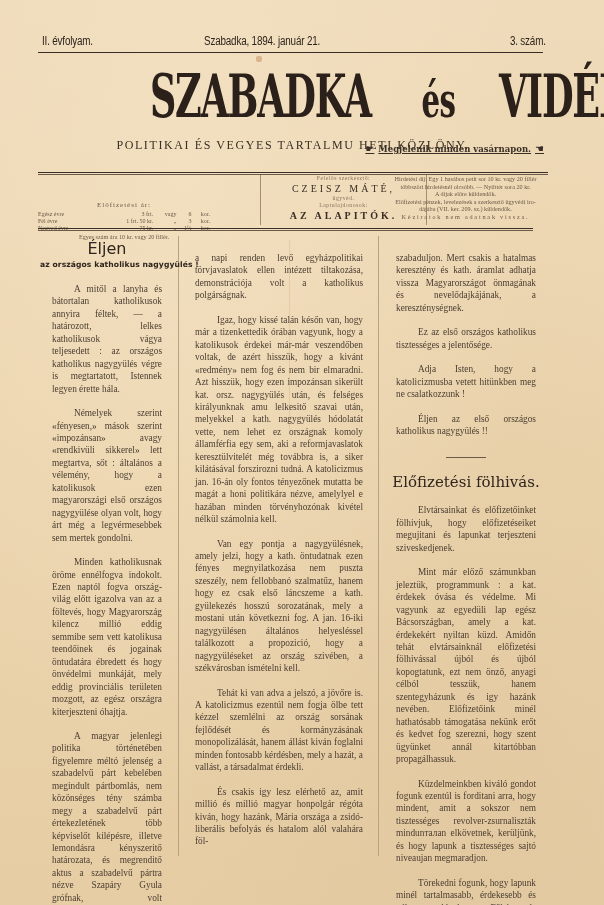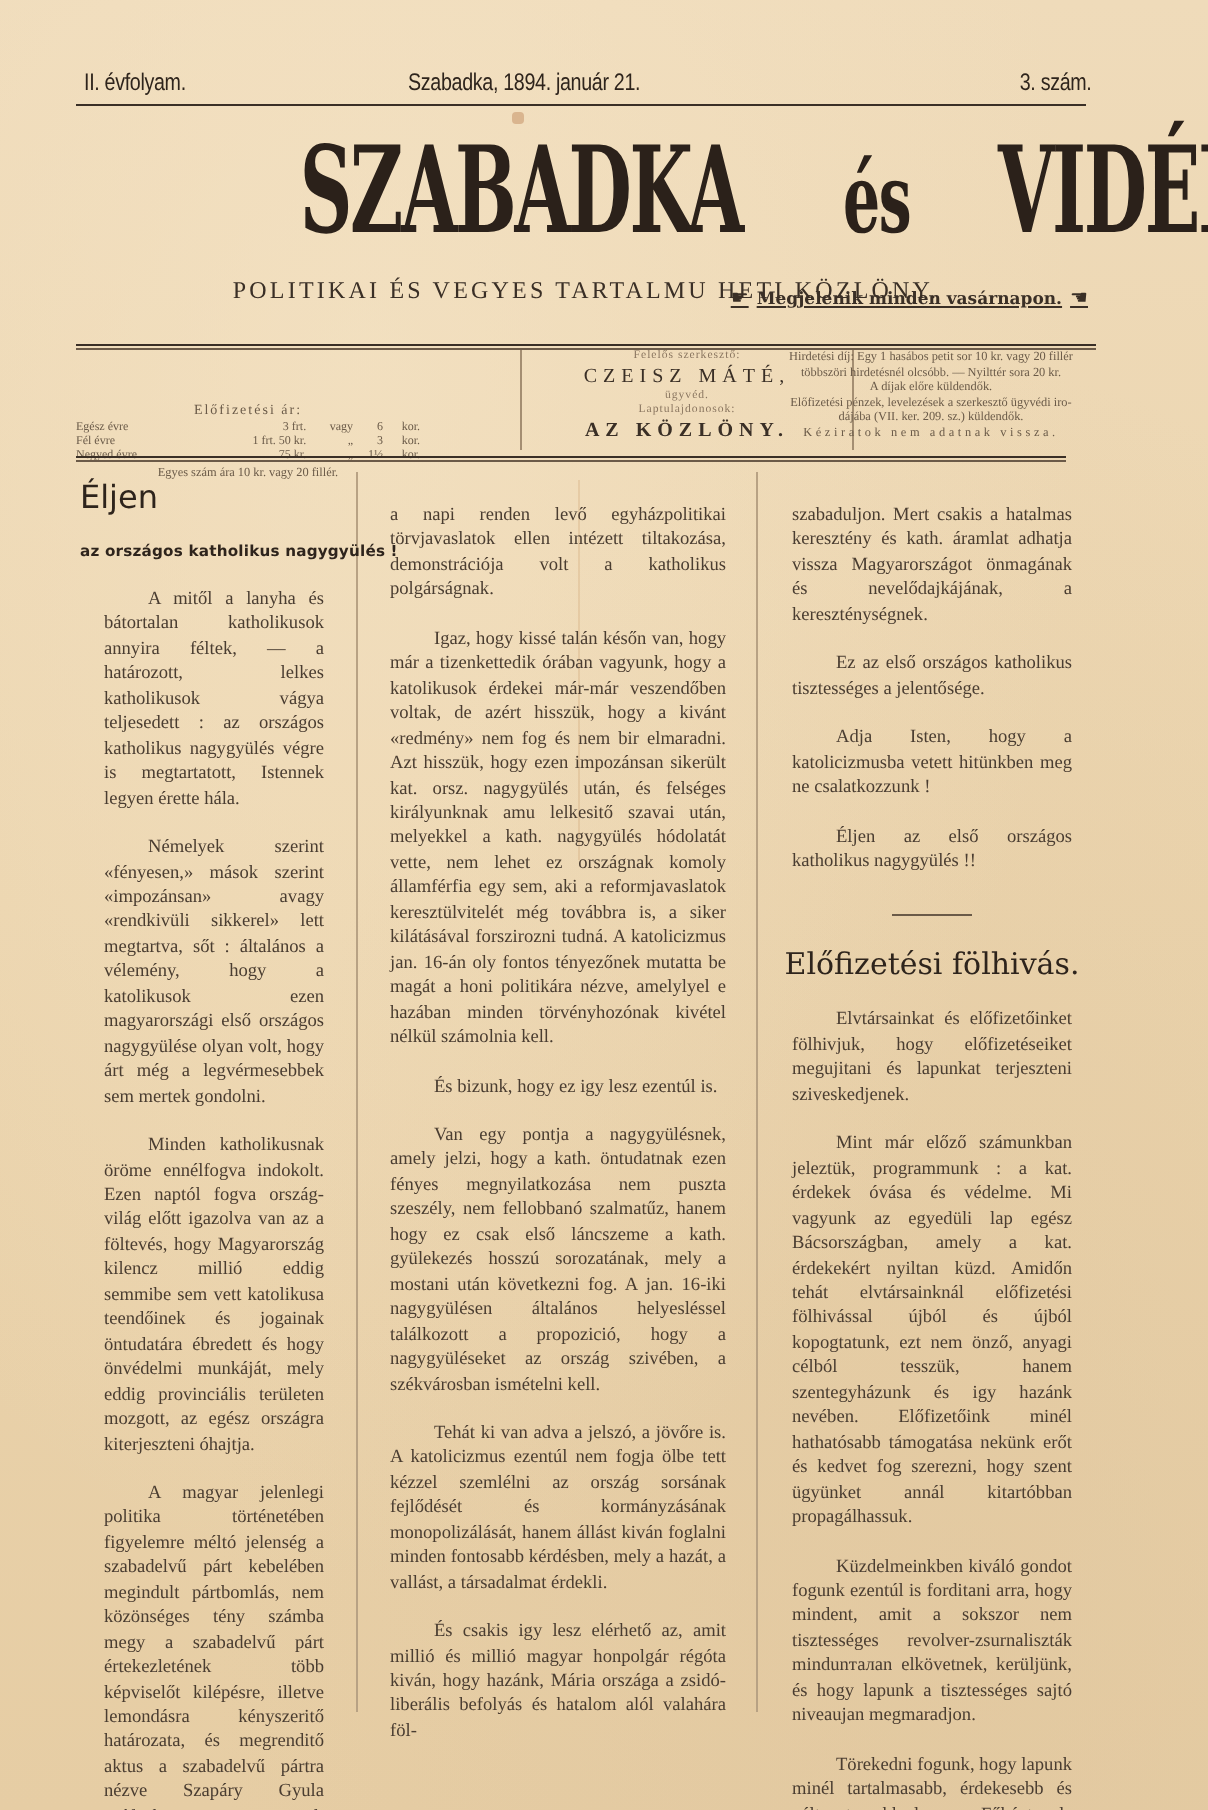--- a/index.html
+++ b/index.html
@@ -152,25 +152,26 @@
     .col3 { left: 346px; width: 164px; }
     .colsep {
       position: absolute;
       top: 236px;
       width: 0;
       border-left: 0.6px solid #b8a284;
     }
     .sep1 { left: 140px; height: 620px; }
     .sep2 { left: 340px; height: 620px; }
     .headline {
+      text-align: center;
       font-family: "DejaVu Sans", sans-serif;
       font-size: 16px;
       line-height: 18px;
       color: #2e241c;
-      margin-bottom: 12px;
+      margin-bottom: 1px;
       text-indent: 0 !important;
     }
     .subhead {
       text-align: center;
       font-family: "DejaVu Sans", sans-serif;
       font-weight: bold;
       font-size: 7.6px;
       line-height: 12px;
       color: #2e241c;
       white-space: nowrap;
@@ -264,21 +265,21 @@
     </tbody>
       </table>
     <div class="footer">Egyes szám ára 10 kr. vagy 20 fillér.</div>
   </div>
 
   <div class="infobox info-ed">
     <div class="small">Felelős szerkesztő:</div>
     <div class="big">CZEISZ MÁTÉ,</div>
     <div class="small">ügyvéd.</div>
     <div class="small">Laptulajdonosok:</div>
-    <div class="big2">AZ KÖZLÖNY.</div>
+    <div class="big2">AZ ALAPITÓK.</div>
   </div>
 
   <div class="infobox info-ads">
     <div>Hirdetési díj: Egy 1 hasábos petit sor 10 kr. vagy 20 fillér</div>
     <div>többszöri hirdetésnél olcsóbb. — Nyilttér sora 20 kr.</div>
     <div>A díjak előre küldendők.</div>
     <div>Előfizetési pénzek, levelezések a szerkesztő ügyvédi iro-</div>
     <div>dájába (VII. ker. 209. sz.) küldendők.</div>
     <div class="spaced">Kéziratok nem adatnak vissza.</div>
   </div>
@@ -296,21 +297,20 @@
     <p>Némelyek szerint «fényesen,» mások szerint «impozánsan» avagy «rendkivüli sikkerel» lett megtartva, sőt : általános a vélemény, hogy a katolikusok ezen magyarországi első országos nagygyülése olyan volt, hogy árt még a legvérmesebbek sem mertek gondolni.</p>
     <p>Minden katholikusnak öröme ennélfogva indokolt. Ezen naptól fogva ország-világ előtt igazolva van az a föltevés, hogy Magyarország kilencz millió eddig semmibe sem vett katolikusa teendőinek és jogainak öntudatára ébredett és hogy önvédelmi munkáját, mely eddig provinciális területen mozgott, az egész országra kiterjeszteni óhajtja.</p>
     <p>A magyar jelenlegi politika történetében figyelemre méltó jelenség a szabadelvű párt kebelében megindult pártbomlás, nem közönséges tény számba megy a szabadelvű párt értekezletének több képviselőt kilépésre, illetve lemondásra kényszeritő határozata, és megrenditő aktus a szabadelvű pártra nézve Szapáry Gyula grófnak, volt miniszterelnöknek és pártvezérnek kilépése a szabadelvű párt kötelékéből, mindazáltal ezeknél kimagaslóbb politikai esemény a katolikusoknak az ország minden részéből, a társadalom minden osztályából összealkotott nagygyülése, amely min den politikust kell hogy gondolkozásba ejtsen.</p>
     <p>Ennek kihatása azokénál mélyebbre fog terjedni.</p>
 
   </div>
 
   <div class="col col2">
     <p class="cont">a napi renden levő egyházpolitikai törvjavaslatok ellen intézett tiltakozása, demonstrációja volt a katholikus polgárságnak.</p>
     <p>Igaz, hogy kissé talán későn van, hogy már a tizenkettedik órában vagyunk, hogy a katolikusok érdekei már-már veszendőben voltak, de azért hisszük, hogy a kivánt «redmény» nem fog és nem bir elmaradni. Azt hisszük, hogy ezen impozánsan sikerült kat. orsz. nagygyülés után, és felséges királyunknak amu lelkesitő szavai után, melyekkel a kath. nagygyülés hódolatát vette, nem lehet ez országnak komoly államférfia egy sem, aki a reformjavaslatok keresztülvitelét még továbbra is, a siker kilátásával forszirozni tudná. A katolicizmus jan. 16-án oly fontos tényezőnek mutatta be magát a honi politikára nézve, amelylyel e hazában minden törvényhozónak kivétel nélkül számolnia kell.</p>
-    <p>És bizunk, hogy ez igy lesz ezentúl is.</p>
     <p>Van egy pontja a nagygyülésnek, amely jelzi, hogy a kath. öntudatnak ezen fényes megnyilatkozása nem puszta szeszély, nem fellobbanó szalmatűz, hanem hogy ez csak első láncszeme a kath. gyülekezés hosszú sorozatának, mely a mostani után következni fog. A jan. 16-iki nagygyülésen általános helyesléssel találkozott a propozició, hogy a nagygyüléseket az ország szivében, a székvárosban ismételni kell.</p>
     <p>Tehát ki van adva a jelszó, a jövőre is. A katolicizmus ezentúl nem fogja ölbe tett kézzel szemlélni az ország sorsának fejlődését és kormányzásának monopolizálását, hanem állást kiván foglalni minden fontosabb kérdésben, mely a hazát, a vallást, a társadalmat érdekli.</p>
     <p>És csakis igy lesz elérhető az, amit millió és millió magyar honpolgár régóta kiván, hogy hazánk, Mária országa a zsidó-liberális befolyás és hatalom alól valahára föl-</p>
   </div>
 
   <div class="col col3">
     <p class="cont">szabaduljon. Mert csakis a hatalmas keresztény és kath. áramlat adhatja vissza Magyarországot önmagának és nevelődajkájának, a kereszténységnek.</p>
     <p>Ez az első országos katholikus tisztességes a jelentősége.</p>
     <p>Adja Isten, hogy a katolicizmusba vetett hitünkben meg ne csalatkozzunk !</p>
     <p>Éljen az első országos katholikus nagygyülés !!</p>

